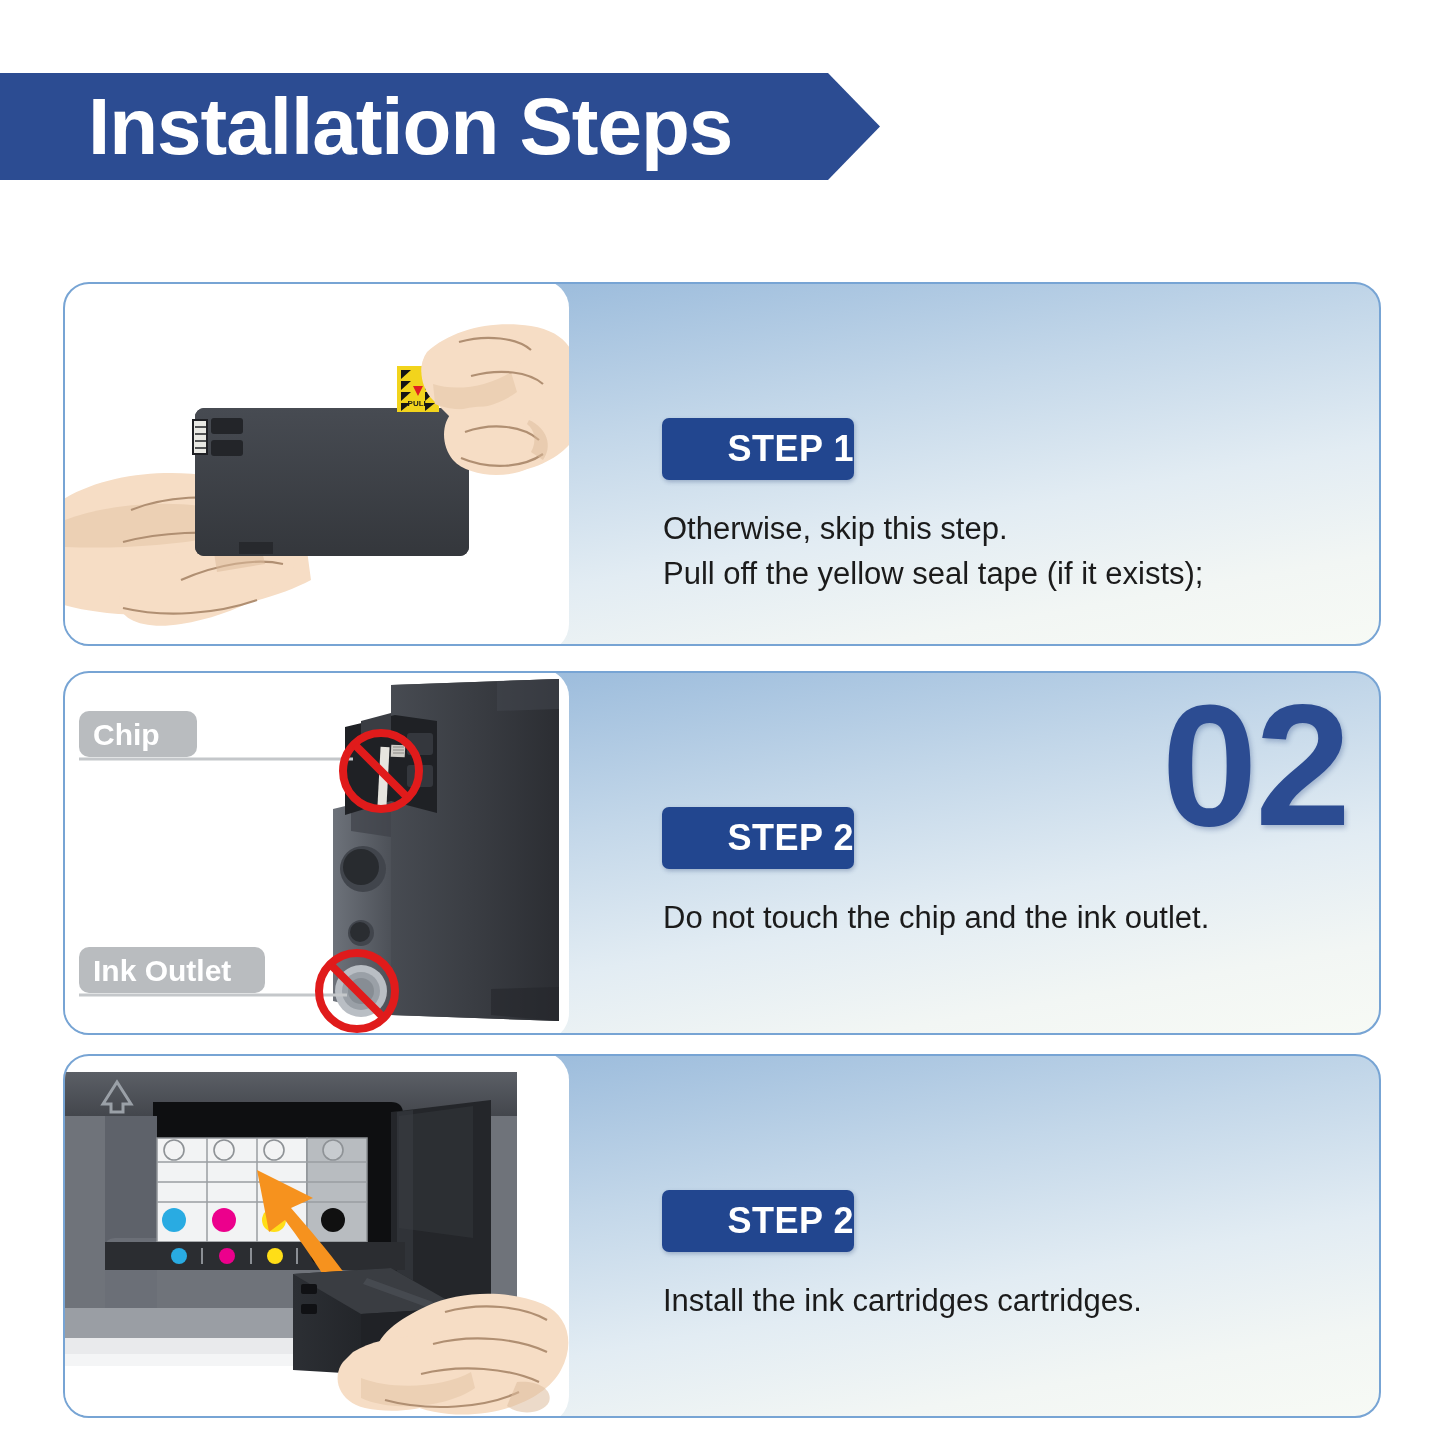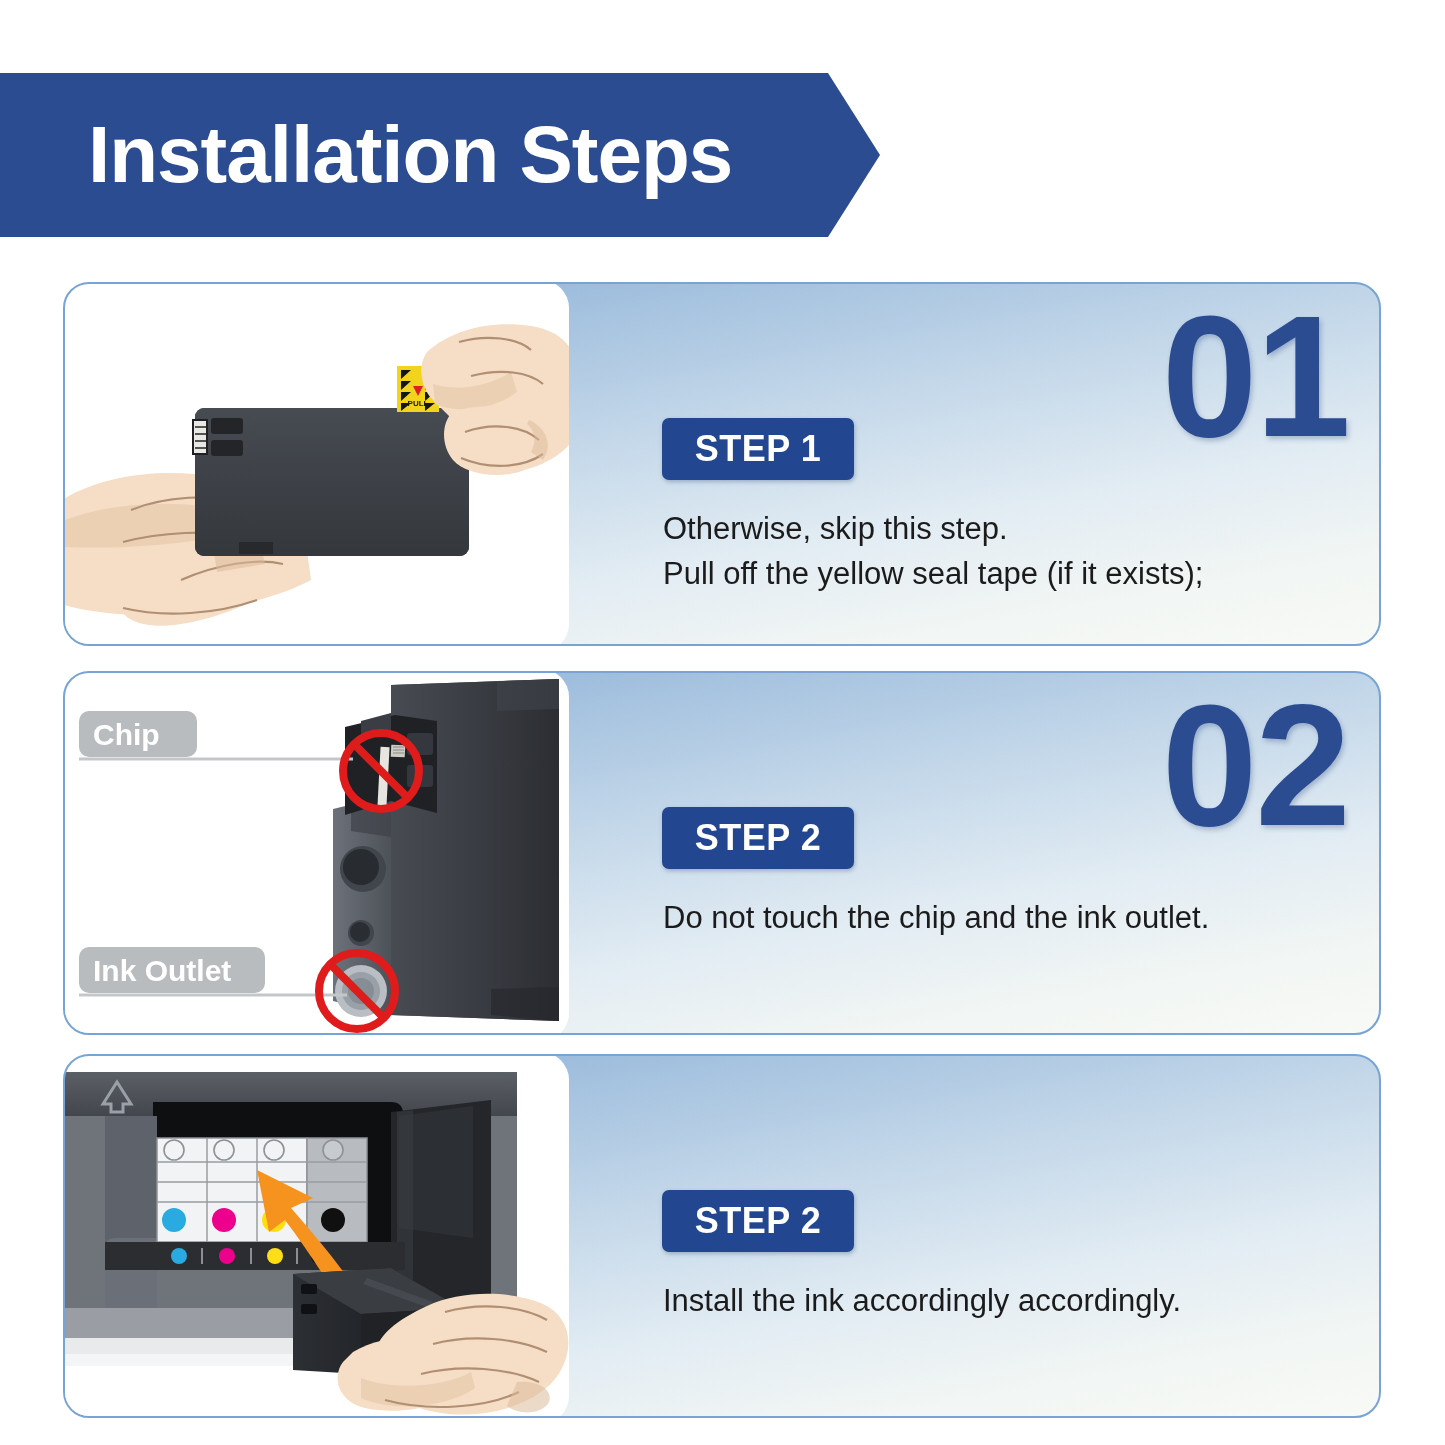--- a/index.html
+++ b/index.html
@@ -14,21 +14,21 @@
     overflow: hidden;
     font-family: "Liberation Sans", sans-serif;
   }
 
   
   .header-banner {
     position: absolute;
     left: 0;
     top: 73px;
     width: 880px;
-    height: 164px;
+    height: 107px;
     background: #2c4c92;
     border-radius: 0 10px 10px 0;
     -webkit-clip-path: polygon(0 0, 828px 0, 880px 50%, 828px 100%, 0 100%);
     clip-path: polygon(0 0, 828px 0, 880px 50%, 828px 100%, 0 100%);
     display: flex;
     align-items: center;
   }
   .header-title {
     color: #ffffff;
     font-size: 80px;
@@ -86,21 +86,21 @@
   .step-badge {
     position: absolute;
     left: 597px;
     top: 134px;
     min-width: 192px;
     height: 62px;
     background: #22468f;
     border-radius: 7px;
     display: flex;
     align-items: center;
-    justify-content: center;
+    justify-content: flex-end;
     box-shadow: 1px 2px 4px rgba(30,55,110,0.30);
   }
   .step-badge span {
     color: #ffffff;
     font-size: 36px;
     font-weight: bold;
     letter-spacing: 0.5px;
   }
   .step-desc {
     position: absolute;
@@ -197,21 +197,20 @@
           <path class="skin-line" d="M398 62 C 426 54, 456 58, 470 70"></path>
           <path class="skin-line" d="M410 96 C 440 88, 468 92, 482 104"></path>
           <path class="skin-line" d="M404 152 C 432 142, 462 146, 478 160"></path>
           <path class="skin-line" d="M400 178 C 428 190, 462 188, 482 174"></path>
           <path class="skin-dk" d="M468 140 C 486 148, 492 166, 482 180 L 470 172 C 476 162, 474 150, 466 144 Z" opacity="0.5"></path>
         </g>
       </svg>
     </div>
   </div>
 
-  <div class="big-number no-sel">01</div>
 
   <div class="step-badge">
     <span>STEP 1</span>
   </div>
 
   <div class="step-desc">
     <div>Otherwise, skip this step.</div>
     <div>Pull off the yellow seal tape (if it exists);</div>
   </div>
 </div>
@@ -406,15 +405,15 @@
       </svg>
     </div>
   </div>
 
 
   <div class="step-badge">
     <span>STEP 2</span>
   </div>
 
   <div class="step-desc">
-    <div>Install the ink accordingly accordingly.</div>
+    <div>Install the ink cartridges cartridges.</div>
   </div>
 </div>
 
 </body></html>

